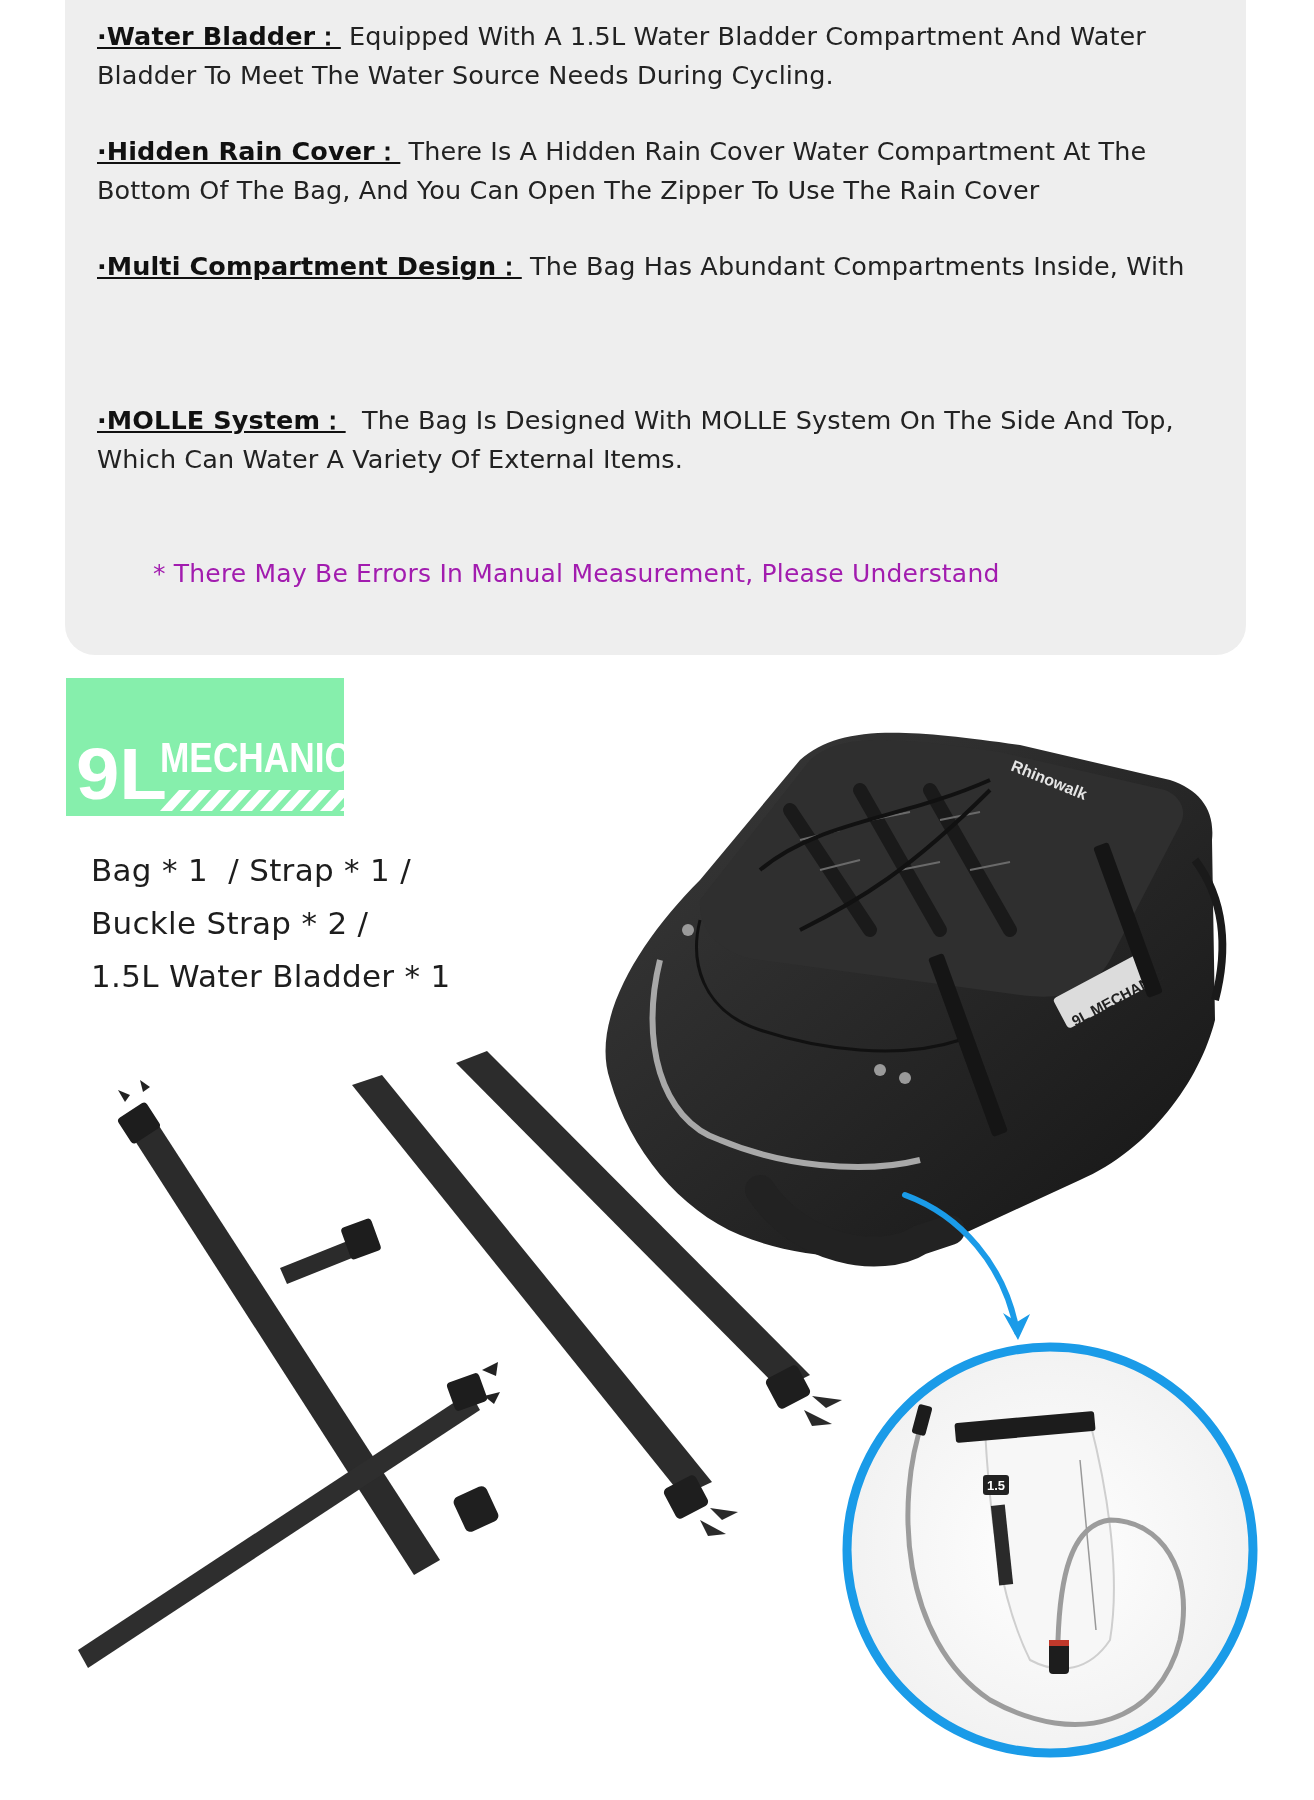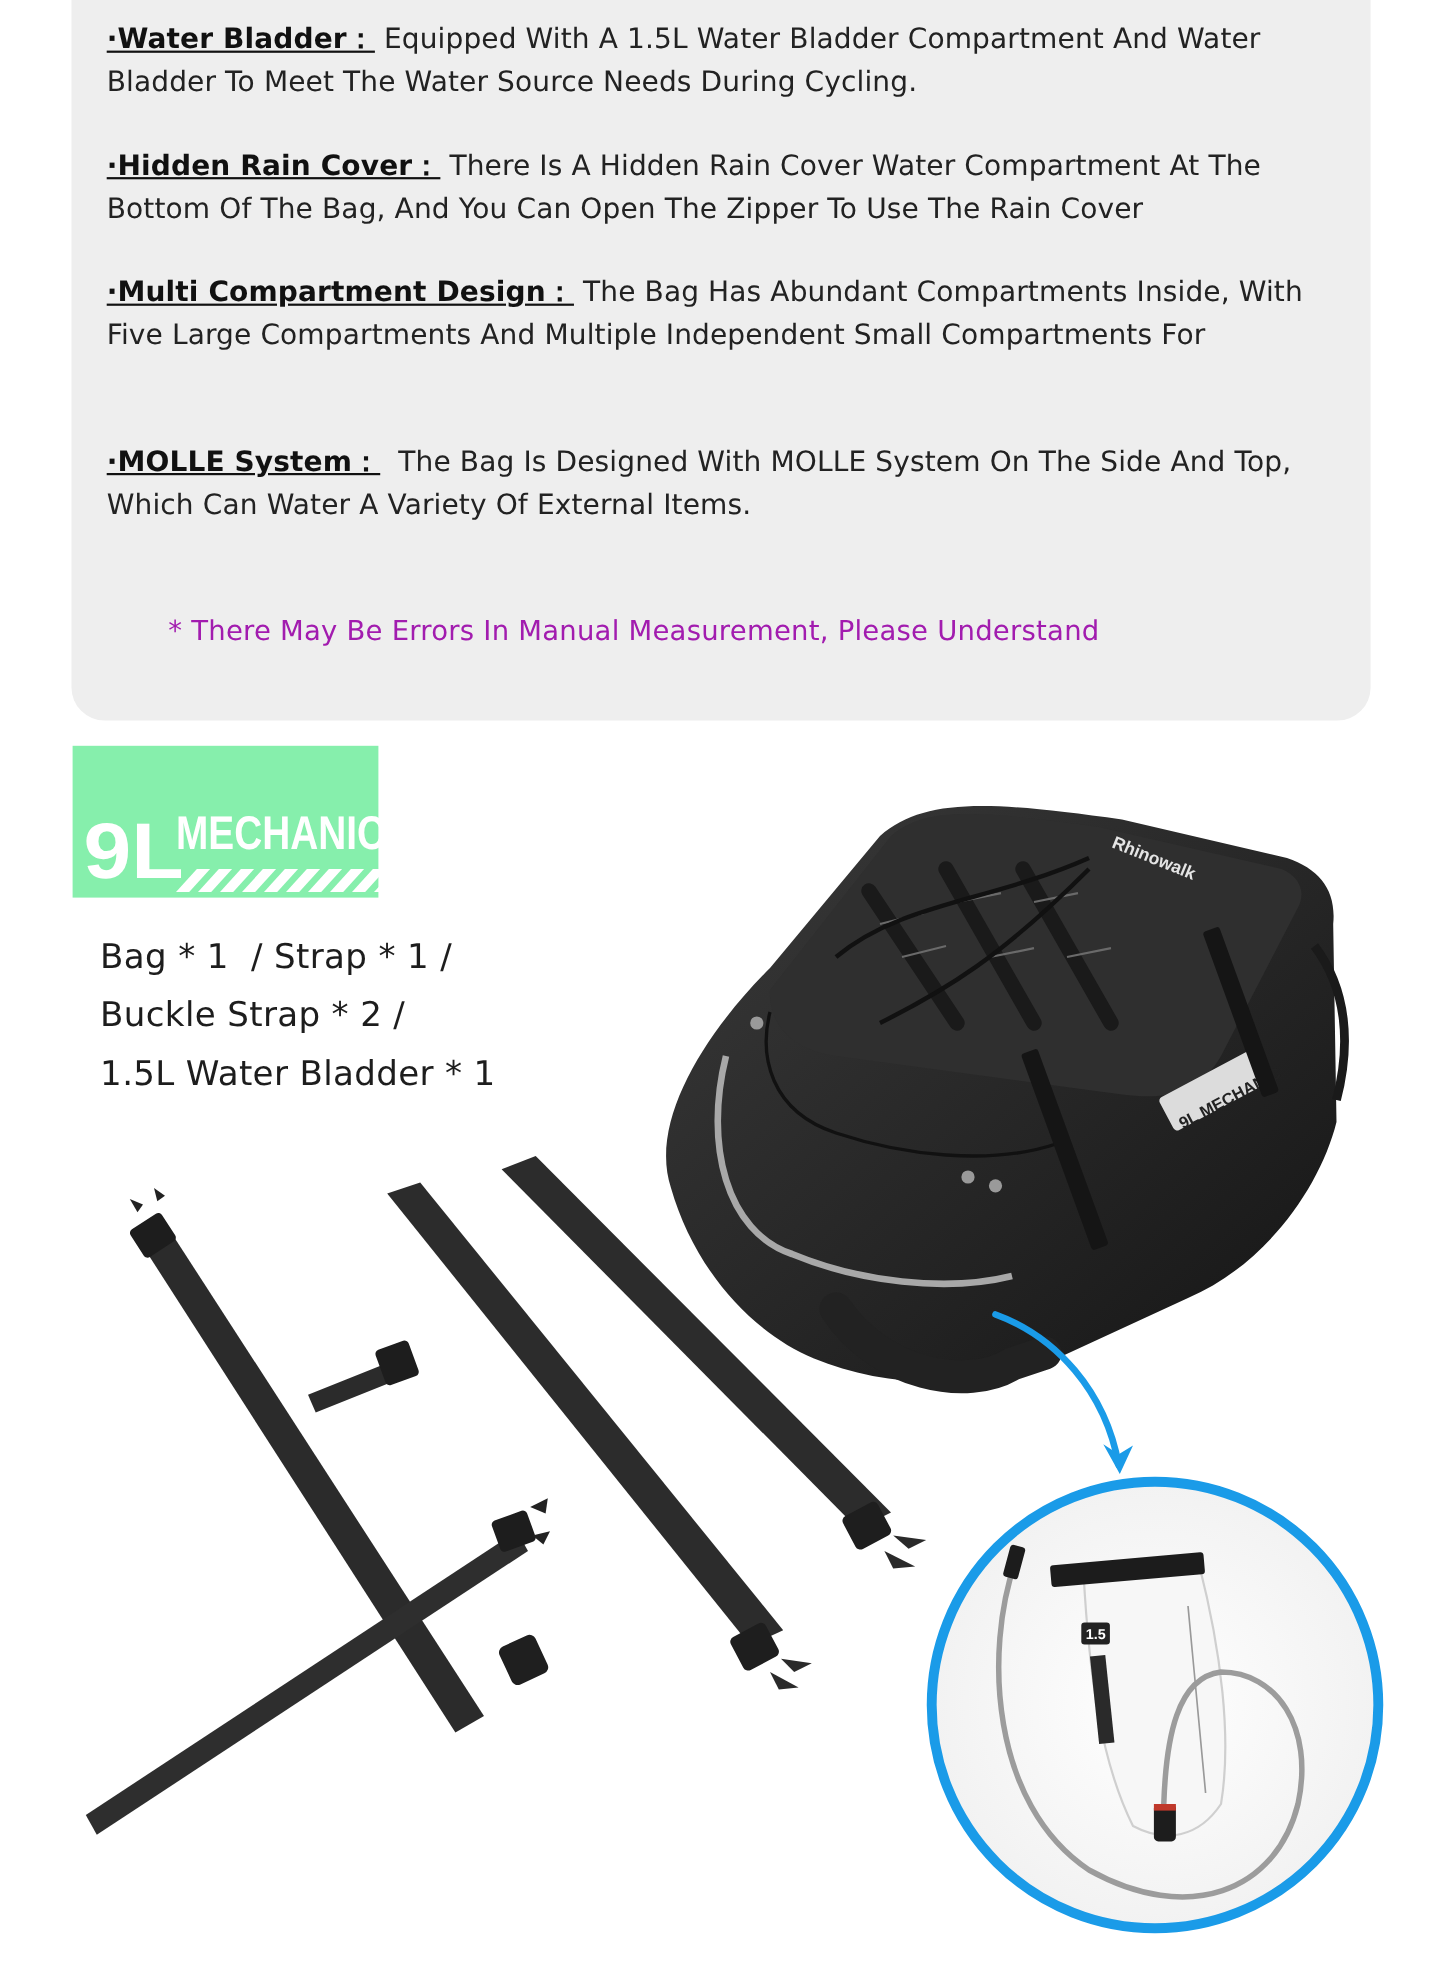--- a/index.html
+++ b/index.html
@@ -43,21 +43,21 @@
   <span>Bladder To Meet The Water Source Needs During Cycling.</span>
 </div>
 
 <div class="feature" style="top:132px;">
   <span class="k">·Hidden Rain Cover：</span><span class="sep"> </span><span>There Is A Hidden Rain Cover Water Compartment At The</span><br>
   <span>Bottom Of The Bag, And You Can Open The Zipper To Use The Rain Cover</span>
 </div>
 
 <div class="feature" style="top:247px;">
   <span class="k">·Multi Compartment Design：</span><span class="sep"> </span><span>The Bag Has Abundant Compartments Inside, With</span><br>
-  <span>Five Large Compartments And Multiple Independent Small Compartments For</span><br>
+  <br>
 </div>
 
 <div class="feature" style="top:401px;">
   <span class="k">·MOLLE System：</span><span class="sep"> </span><span> The Bag Is Designed With MOLLE System On The Side And Top,</span><br>
   <span>Which Can Water A Variety Of External Items.</span>
 </div>
 
 <div class="note">* There May Be Errors In Manual Measurement, Please Understand</div>
 
 <div class="logo">

